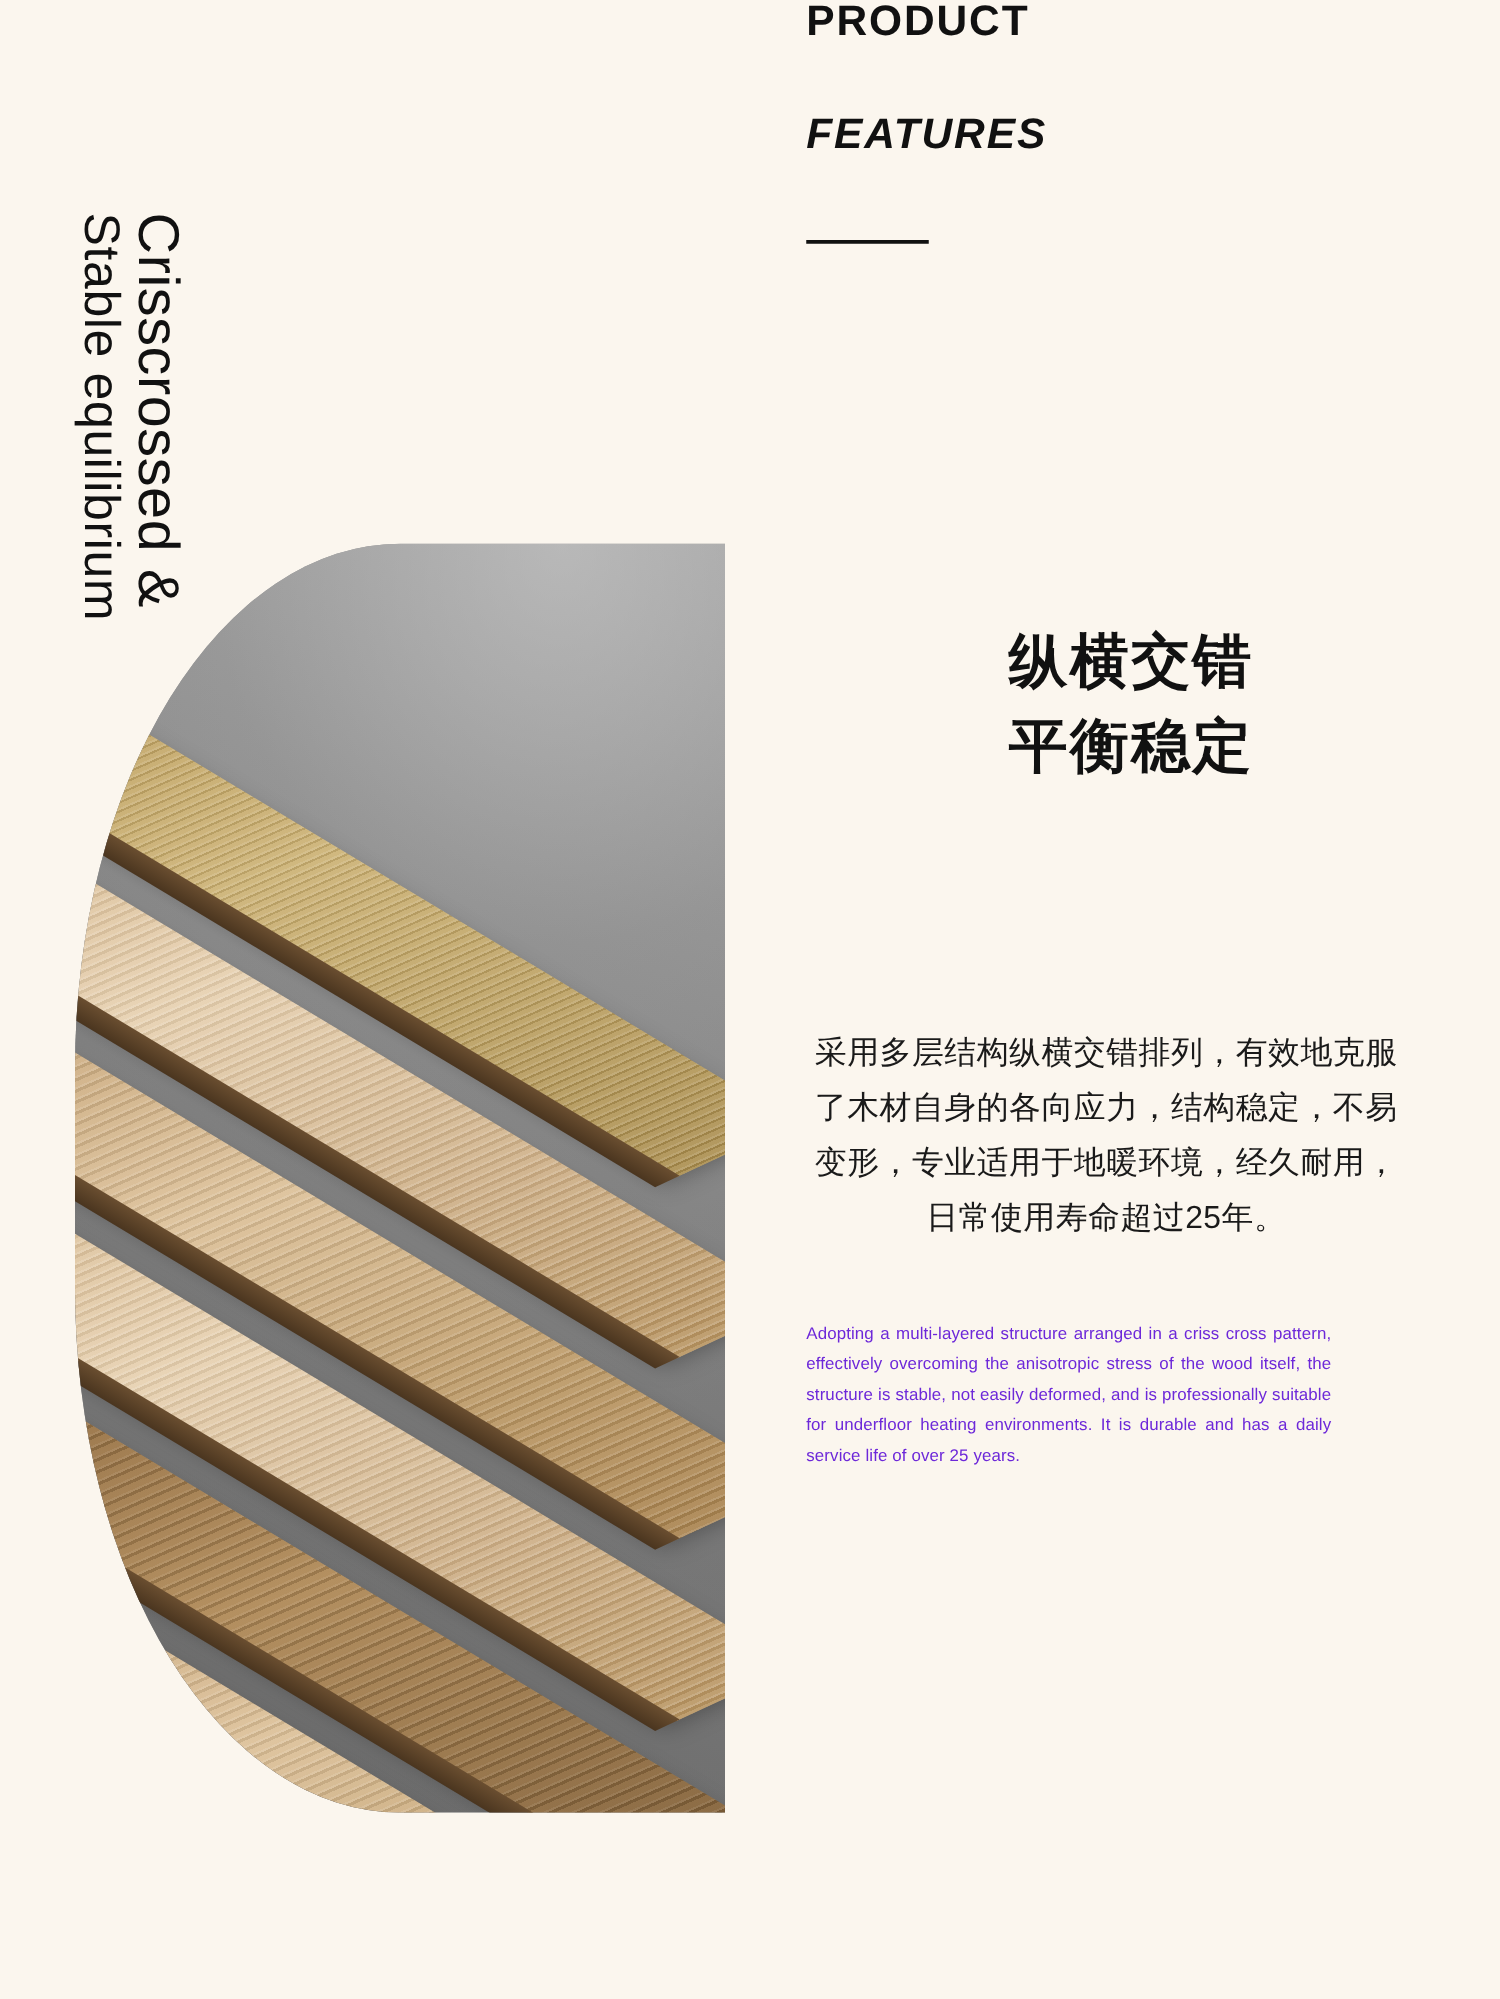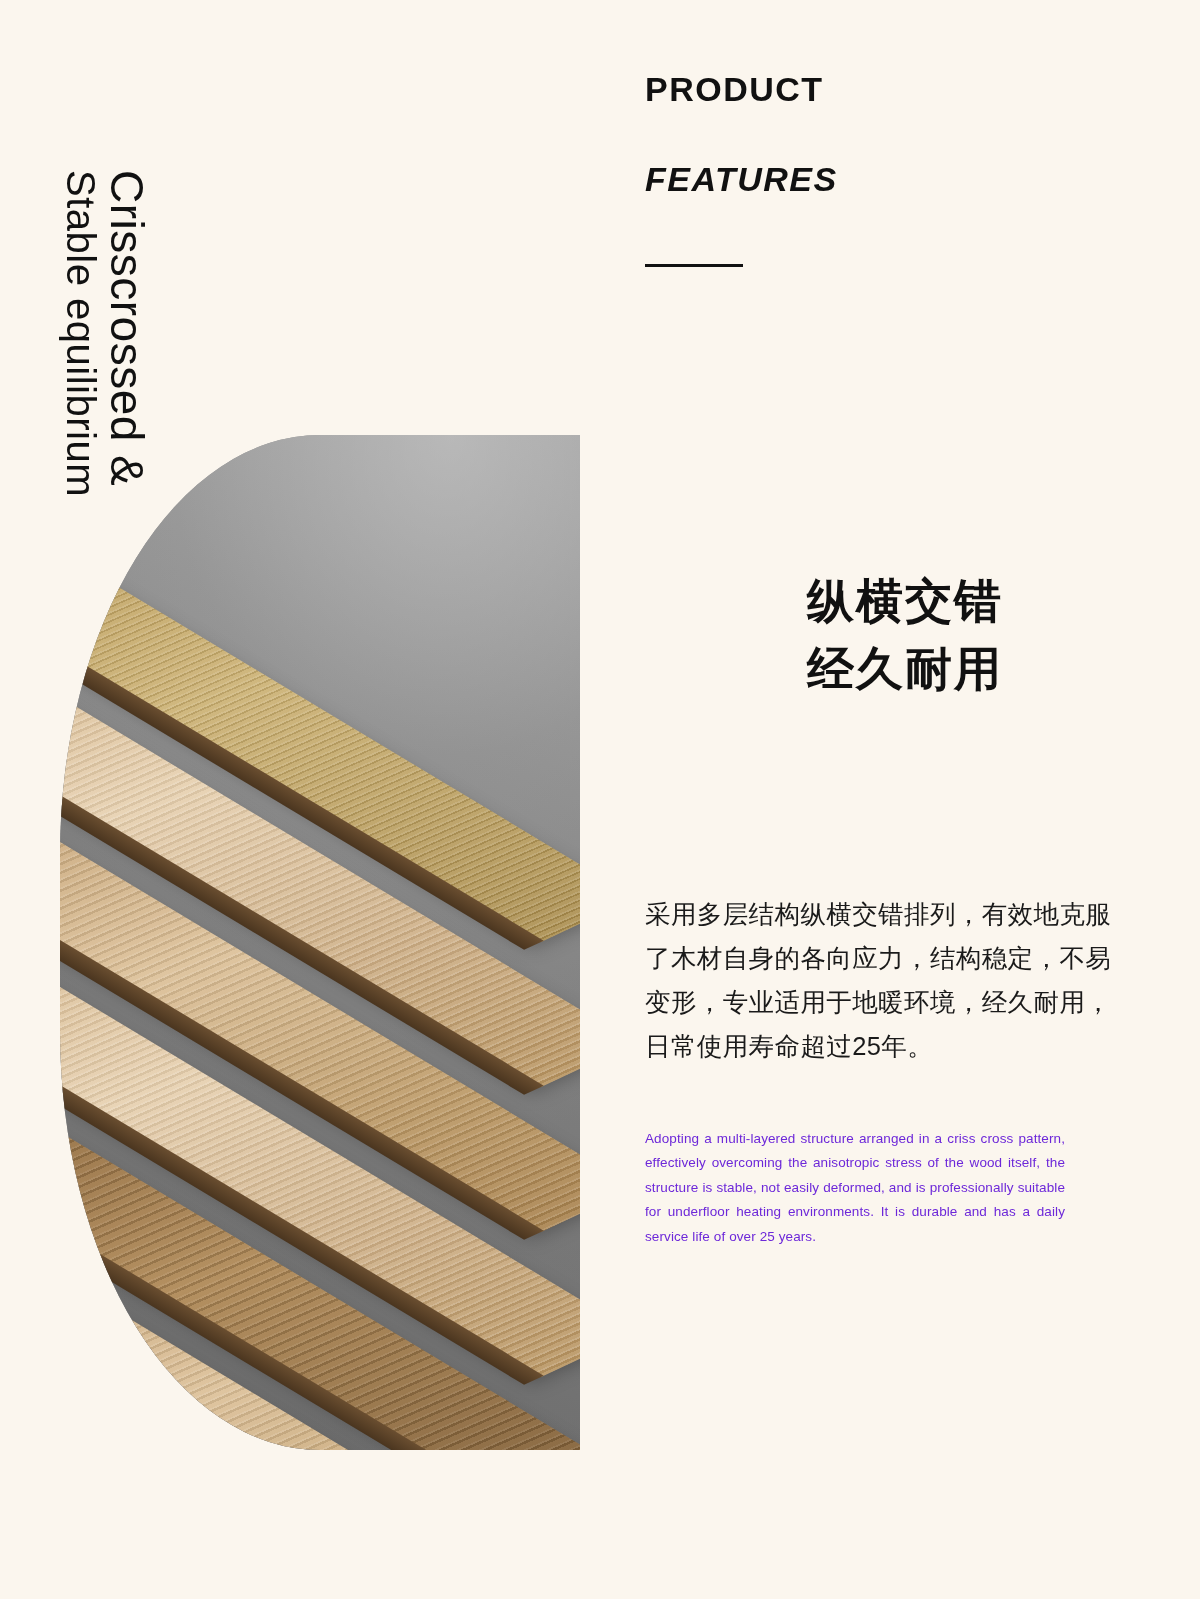--- a/index.html
+++ b/index.html
@@ -124,21 +124,21 @@
     height: 1599px;
   }
 
   .eyebrow {
     font-size: 34px;
     font-weight: 700;
     letter-spacing: 1.5px;
     color: #111;
     line-height: 1;
   }
-  .eyebrow.one { margin-top: 72px; }
+  .eyebrow.one { }
   .eyebrow.two { margin-top: 56px; font-style: italic; }
 
   .rule {
     width: 98px;
     height: 3px;
     background: #111;
     margin-top: 68px;
   }
 
   .headline {
@@ -153,20 +153,21 @@
     text-align: center;
   }
 
   .body-cn {
     margin-top: 190px;
     font-size: 25.5px;
     line-height: 1.72;
     color: #1a1a1a;
     letter-spacing: 0.4px;
     width: 480px;
+    text-align: center;
   }
 
   .body-en {
     margin-top: 58px;
     width: 420px;
     font-size: 13.5px;
     line-height: 1.82;
     color: #6d28d9;
     text-align: justify;
     letter-spacing: 0.1px;
@@ -219,20 +220,20 @@
 
 <div class="right-panel">
 
   <div class="eyebrow one">PRODUCT</div>
   <div class="eyebrow two">FEATURES</div>
 
   <div class="rule"></div>
 
   <div class="headline">
     <div class="h-line">纵横交错</div>
-    <div class="h-line">经久耐用</div>
+    <div class="h-line">平衡稳定</div>
   </div>
 
   <div class="body-cn">采用多层结构纵横交错排列，有效地克服了木材自身的各向应力，结构稳定，不易变形，专业适用于地暖环境，经久耐用，日常使用寿命超过25年。</div>
 
   <div class="body-en">Adopting a multi-layered structure arranged in a criss cross pattern, effectively overcoming the anisotropic stress of the wood itself, the structure is stable, not easily deformed, and is professionally suitable for underfloor heating environments. It is durable and has a daily service life of over 25 years.</div>
 
 </div>
 
 </body></html>

